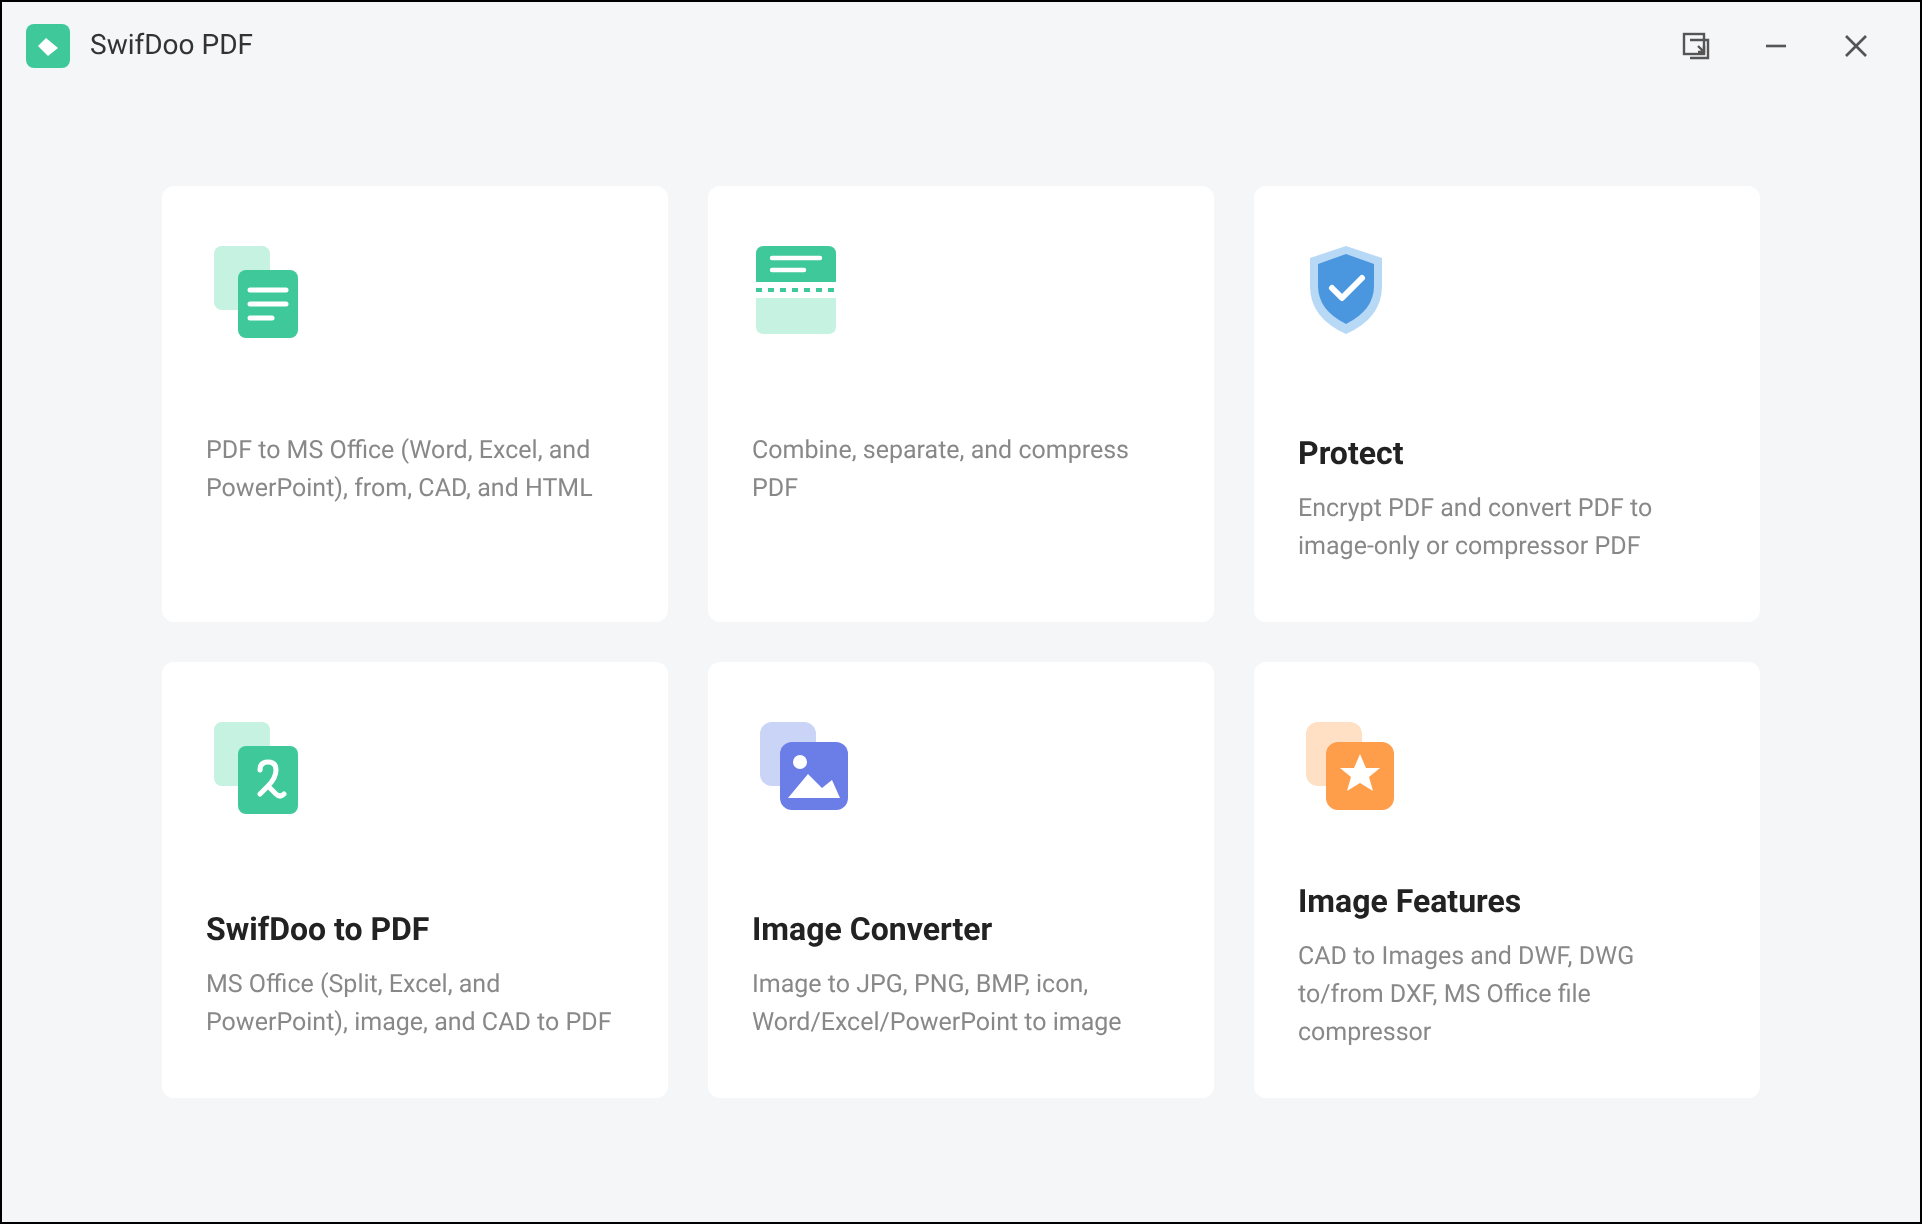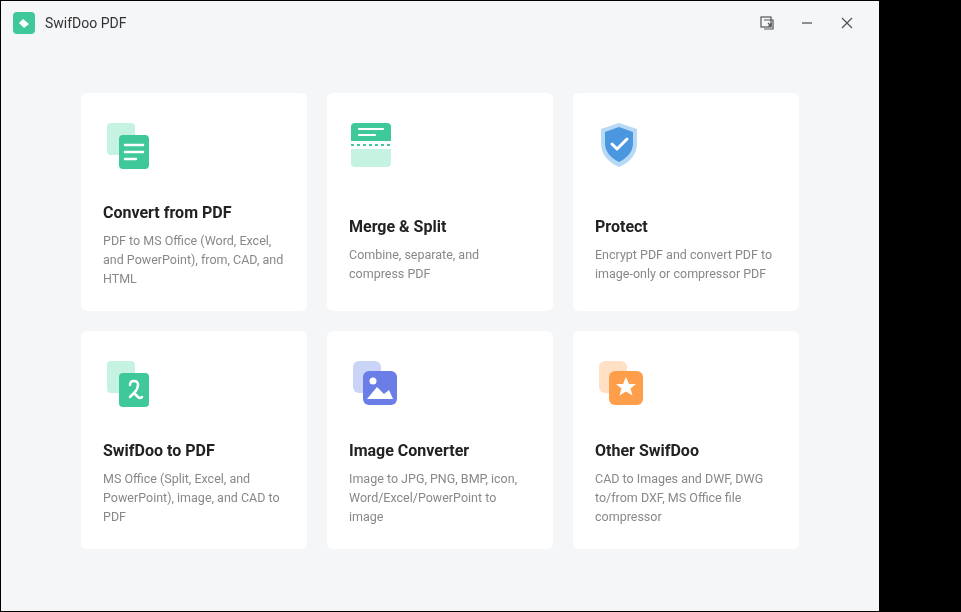--- a/index.html
+++ b/index.html
@@ -8,21 +8,21 @@
       box-sizing: border-box;
     }
     body {
       font-family: -apple-system, BlinkMacSystemFont, 'Segoe UI', Roboto, Arial, sans-serif;
       background: #000;
       width: 961px;
       height: 612px;
       overflow: hidden;
     }
     .window {
-      width: 878px;
+      width: 959px;
       height: 610px;
       margin: 1px;
       background: #f5f6f7;
       display: flex;
       flex-direction: column;
     }
     .titlebar {
       height: 44px;
       display: flex;
       align-items: center;
@@ -140,35 +140,33 @@
       <div class="card">
         <div class="card-icon-wrapper">
           <svg width="54" height="50" viewBox="0 0 54 50">
             <rect x="4" y="2" width="28" height="32" rx="4" fill="#c6f2e2"></rect>
             <rect x="16" y="14" width="30" height="34" rx="4" fill="#3fc99a"></rect>
             <line x1="22" y1="24" x2="40" y2="24" stroke="#fff" stroke-width="2.5" stroke-linecap="round"></line>
             <line x1="22" y1="31" x2="40" y2="31" stroke="#fff" stroke-width="2.5" stroke-linecap="round"></line>
             <line x1="22" y1="38" x2="33" y2="38" stroke="#fff" stroke-width="2.5" stroke-linecap="round"></line>
           </svg>
         </div>
-        <div class="card-title">Convert from PDF</div>
         <div class="card-desc">PDF to MS Office (Word, Excel, and PowerPoint), from, CAD, and HTML</div>
       </div>
 
       <div class="card">
         <div class="card-icon-wrapper">
           <svg width="44" height="50" viewBox="0 0 44 50">
             <path d="M6 2 L38 2 Q42 2 42 6 L42 20 L2 20 L2 6 Q2 2 6 2 Z" fill="#3fc99a"></path>
             <line x1="10" y1="8" x2="34" y2="8" stroke="#fff" stroke-width="2.2" stroke-linecap="round"></line>
             <line x1="10" y1="14" x2="26" y2="14" stroke="#fff" stroke-width="2.2" stroke-linecap="round"></line>
             <line x1="2" y1="24" x2="42" y2="24" stroke="#3fc99a" stroke-width="2" stroke-dasharray="3,3"></line>
             <path d="M2 28 L42 28 L42 42 Q42 46 38 46 L6 46 Q2 46 2 42 Z" fill="#c6f2e2"></path>
           </svg>
         </div>
-        <div class="card-title">Merge &amp; Split</div>
         <div class="card-desc">Combine, separate, and compress PDF</div>
       </div>
 
       <div class="card">
         <div class="card-icon-wrapper">
           <svg width="48" height="50" viewBox="0 0 48 50">
             <path d="M24 2 L42 8 L42 22 Q42 38 24 46 Q6 38 6 22 L6 8 Z" fill="#b8d9f5"></path>
             <path d="M24 6 L38 11 L38 22 Q38 34 24 41 Q10 34 10 22 L10 11 Z" fill="#4a97e0"></path>
             <path d="M17 23 L22 28 L32 18" fill="none" stroke="#fff" stroke-width="3" stroke-linecap="round" stroke-linejoin="round"></path>
           </svg>
@@ -203,19 +201,19 @@
       </div>
 
       <div class="card">
         <div class="card-icon-wrapper">
           <svg width="54" height="50" viewBox="0 0 54 50">
             <rect x="4" y="2" width="28" height="32" rx="6" fill="#ffe0c4"></rect>
             <rect x="14" y="12" width="34" height="34" rx="6" fill="#ff9e4a"></rect>
             <path d="M31 18 L34 25 L41 25 L35.5 29.5 L37.5 36.5 L31 32.5 L24.5 36.5 L26.5 29.5 L21 25 L28 25 Z" fill="#fff"></path>
           </svg>
         </div>
-        <div class="card-title">Other SwifDoo</div>
+        <div class="card-title">Image Features</div>
         <div class="card-desc">CAD to Images and DWF, DWG to/from DXF, MS Office file compressor</div>
       </div>
 
     </div>
   </div>
 </div>
 
 </body></html>

